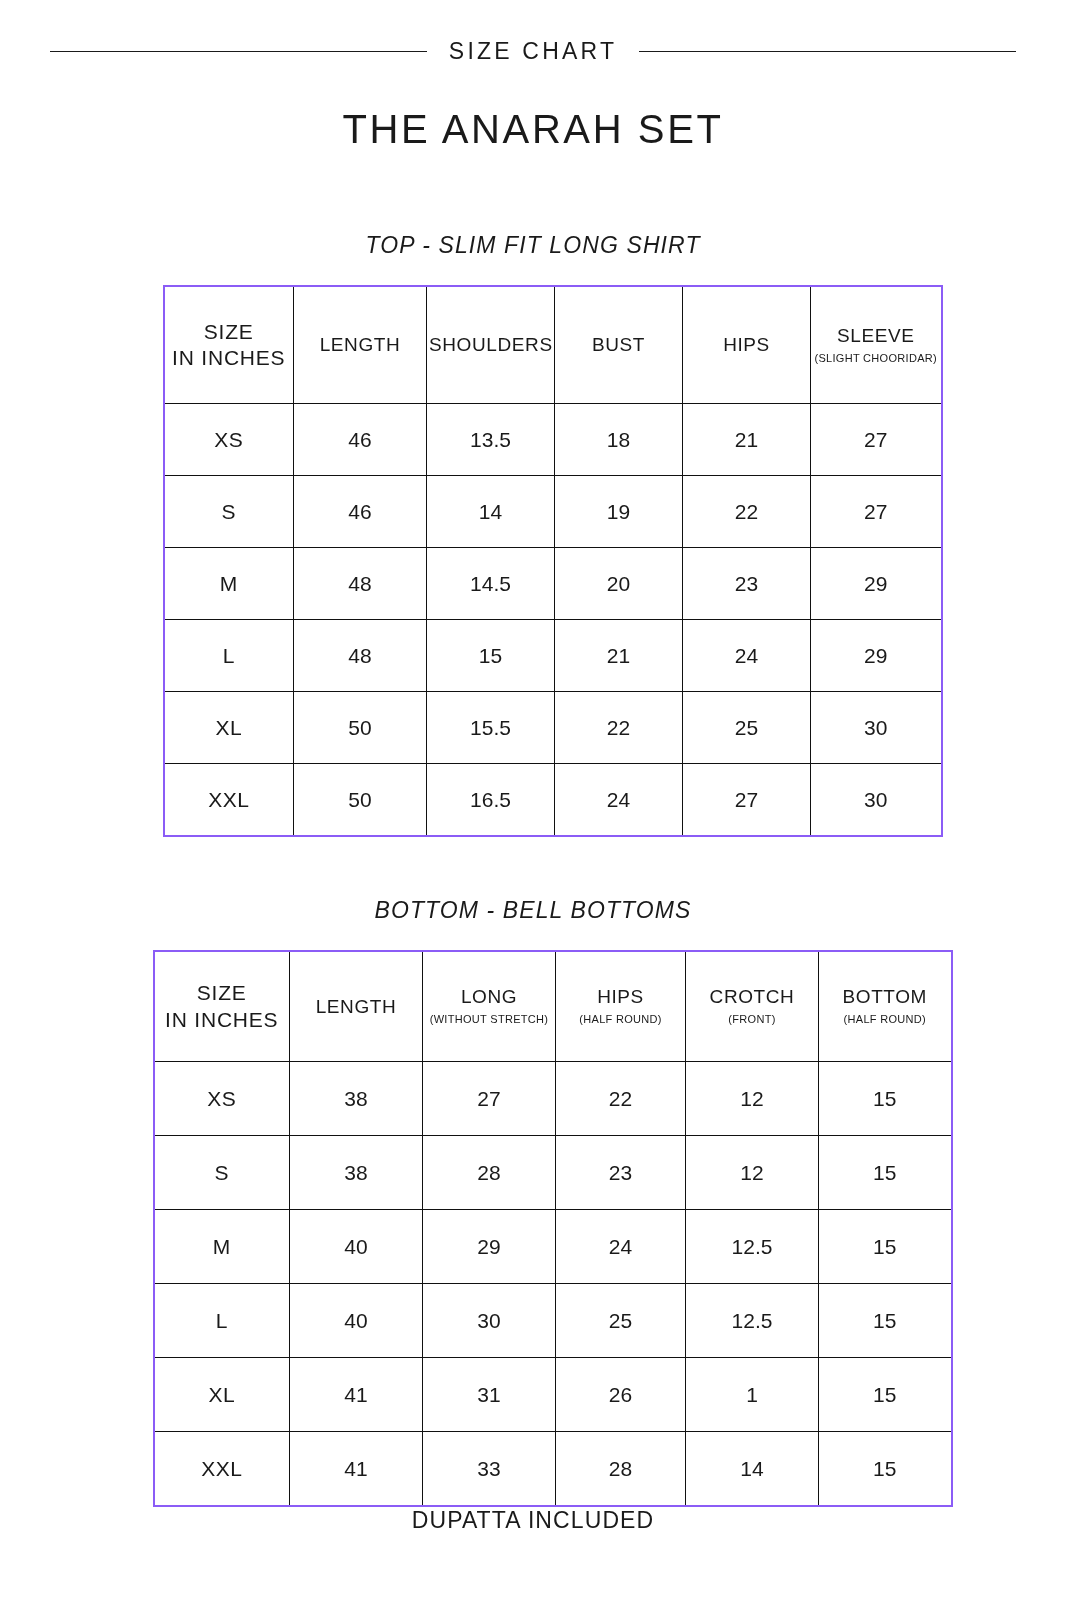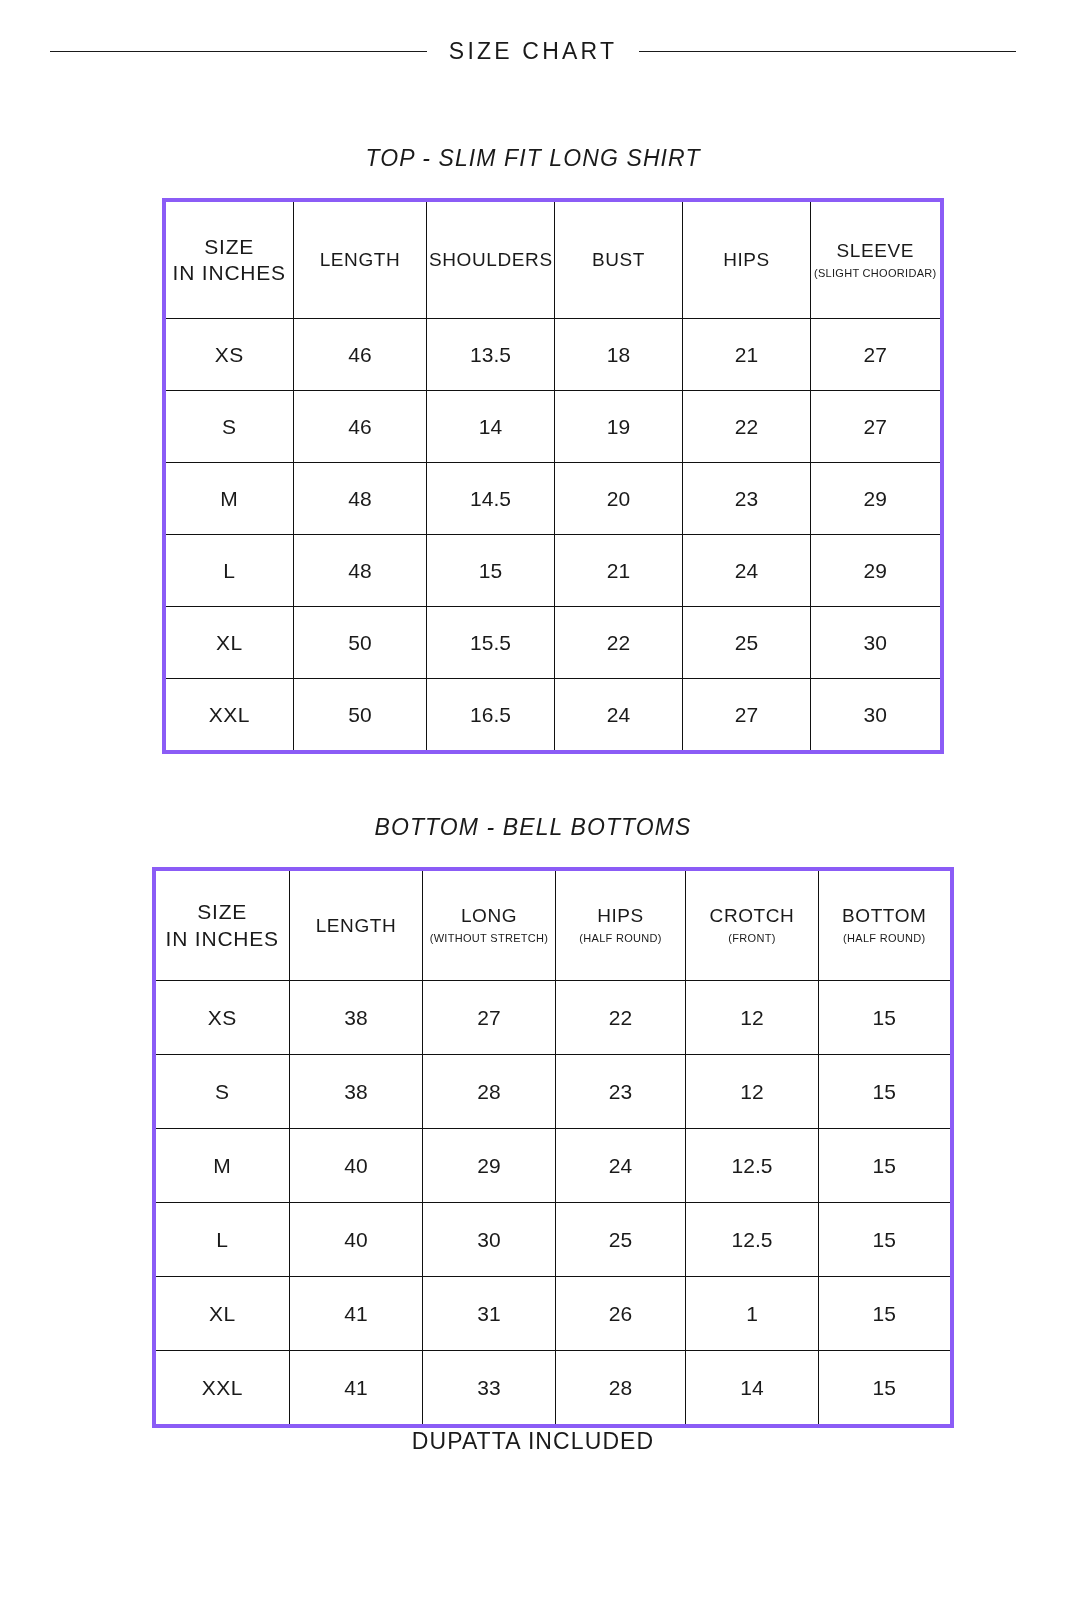--- a/index.html
+++ b/index.html
@@ -66,21 +66,21 @@
 
   
   .table-wrap {
     display: flex;
     justify-content: center;
     margin-top: 26px;
   }
   table.size-table {
     border-collapse: collapse;
     table-layout: fixed;
-    border: 4px solid #8b5cf6;
+    border: 2px solid #8b5cf6;
     margin-left: 39px;
   }
   table.size-table td, table.size-table th {
     border: 1px solid #111;
     text-align: center;
     vertical-align: middle;
     font-weight: 400;
     color: #1a1a1a;
   }
   table.size-table thead th {
@@ -149,20 +149,21 @@
 <body>
 
 <div class="page">
 
   <div class="header-rule">
     <span class="line"></span>
     <span class="label">SIZE CHART</span>
     <span class="line"></span>
   </div>
 
+  <div class="main-title">THE ANARAH SET</div>
 
   <div id="top-section-title" class="section-title">TOP - SLIM FIT LONG SHIRT</div>
 
   <div class="table-wrap">
     <table id="top-table" class="size-table">
       <colgroup>
         <col class="c0">
           <col class="c1">
           <col class="c2">
           <col class="c3">

